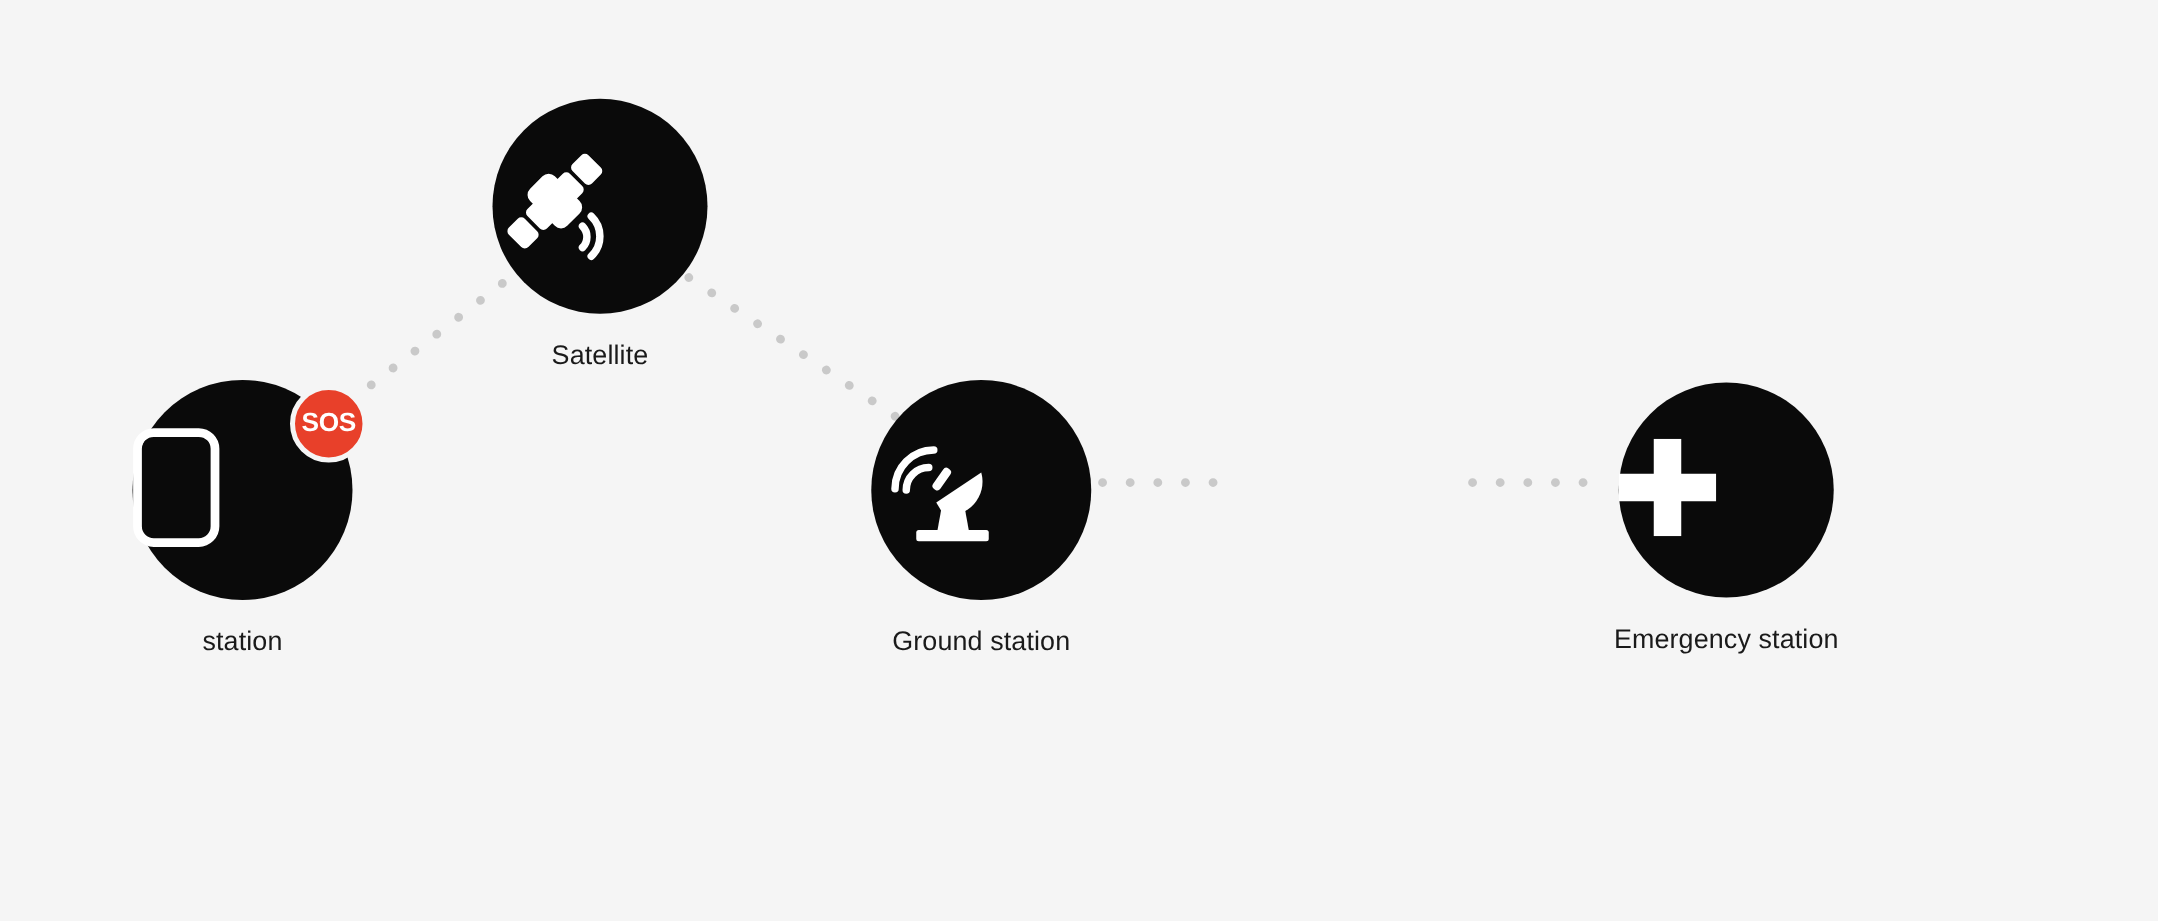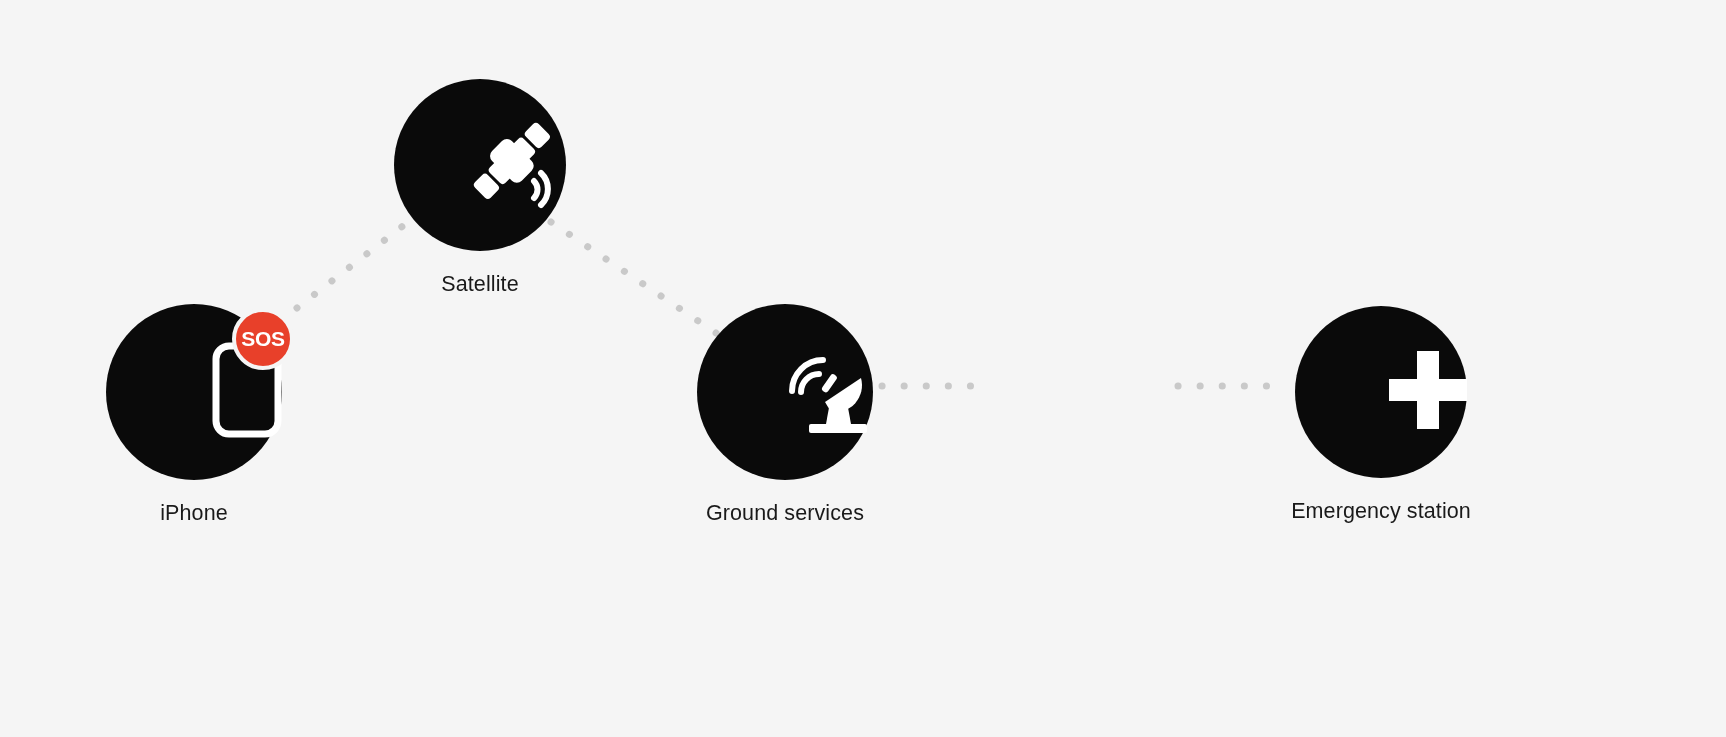--- a/index.html
+++ b/index.html
@@ -32,21 +32,21 @@
     display: flex;
     flex-direction: column;
     align-items: center;
   }
   .disc {
     position: relative;
     border-radius: 50%;
     background: #0a0a0a;
     display: flex;
     align-items: center;
-    justify-content: flex-end;
+    justify-content: flex-start;
     text-decoration: underline;
   }
   .node-label {
     margin-top: 22px;
     font-size: 21.5px;
     line-height: 1.1;
     color: #1a1a1a;
     letter-spacing: 0.1px;
     white-space: nowrap;
     text-align: right;
@@ -92,21 +92,21 @@
     <div class="disc" style="width:176px; height:176px;">
       <span>
         <svg width="70" height="96" viewBox="0 0 70 96">
           <rect x="4" y="4" width="62" height="88" rx="13" ry="13" fill="none" stroke="#ffffff" stroke-width="7"></rect>
         </svg>
       </span>
       <div class="sos-badge" style="right:-12px; top:4px;">
         <span>SOS</span>
       </div>
     </div>
-    <div class="node-label">iPhone</div>
+    <div class="node-label">station</div>
   </div>
 
   <div class="node" style="left:394px; top:79px; width:172px;">
     <div class="disc" style="width:172px; height:172px;">
       <span>
         <svg width="104" height="104" viewBox="0 0 104 104">
           <g fill="#ffffff">
 
             <g transform="rotate(-45 52 52)">
               <rect x="58" y="38" width="18" height="22" rx="4"></rect>
@@ -142,21 +142,21 @@
 
             <path d="M52 62 L88 38 a27 27 0 0 1 -30 34 Z"></path>
 
             <path d="M57 62 L74 62 L78 84 L53 84 Z"></path>
 
             <rect x="36" y="84" width="58" height="9" rx="2"></rect>
           </g>
         </svg>
       </span>
     </div>
-    <div class="node-label">Ground services</div>
+    <div class="node-label">Ground station</div>
   </div>
 
 
   <div class="node" style="left:1295px; top:306px; width:172px;">
     <div class="disc" style="width:172px; height:172px;">
       <span>
         <svg width="78" height="78" viewBox="0 0 78 78">
           <path d="M28 0 H50 V28 H78 V50 H50 V78 H28 V50 H0 V28 H28 Z" fill="#ffffff"></path>
         </svg>
       </span>

